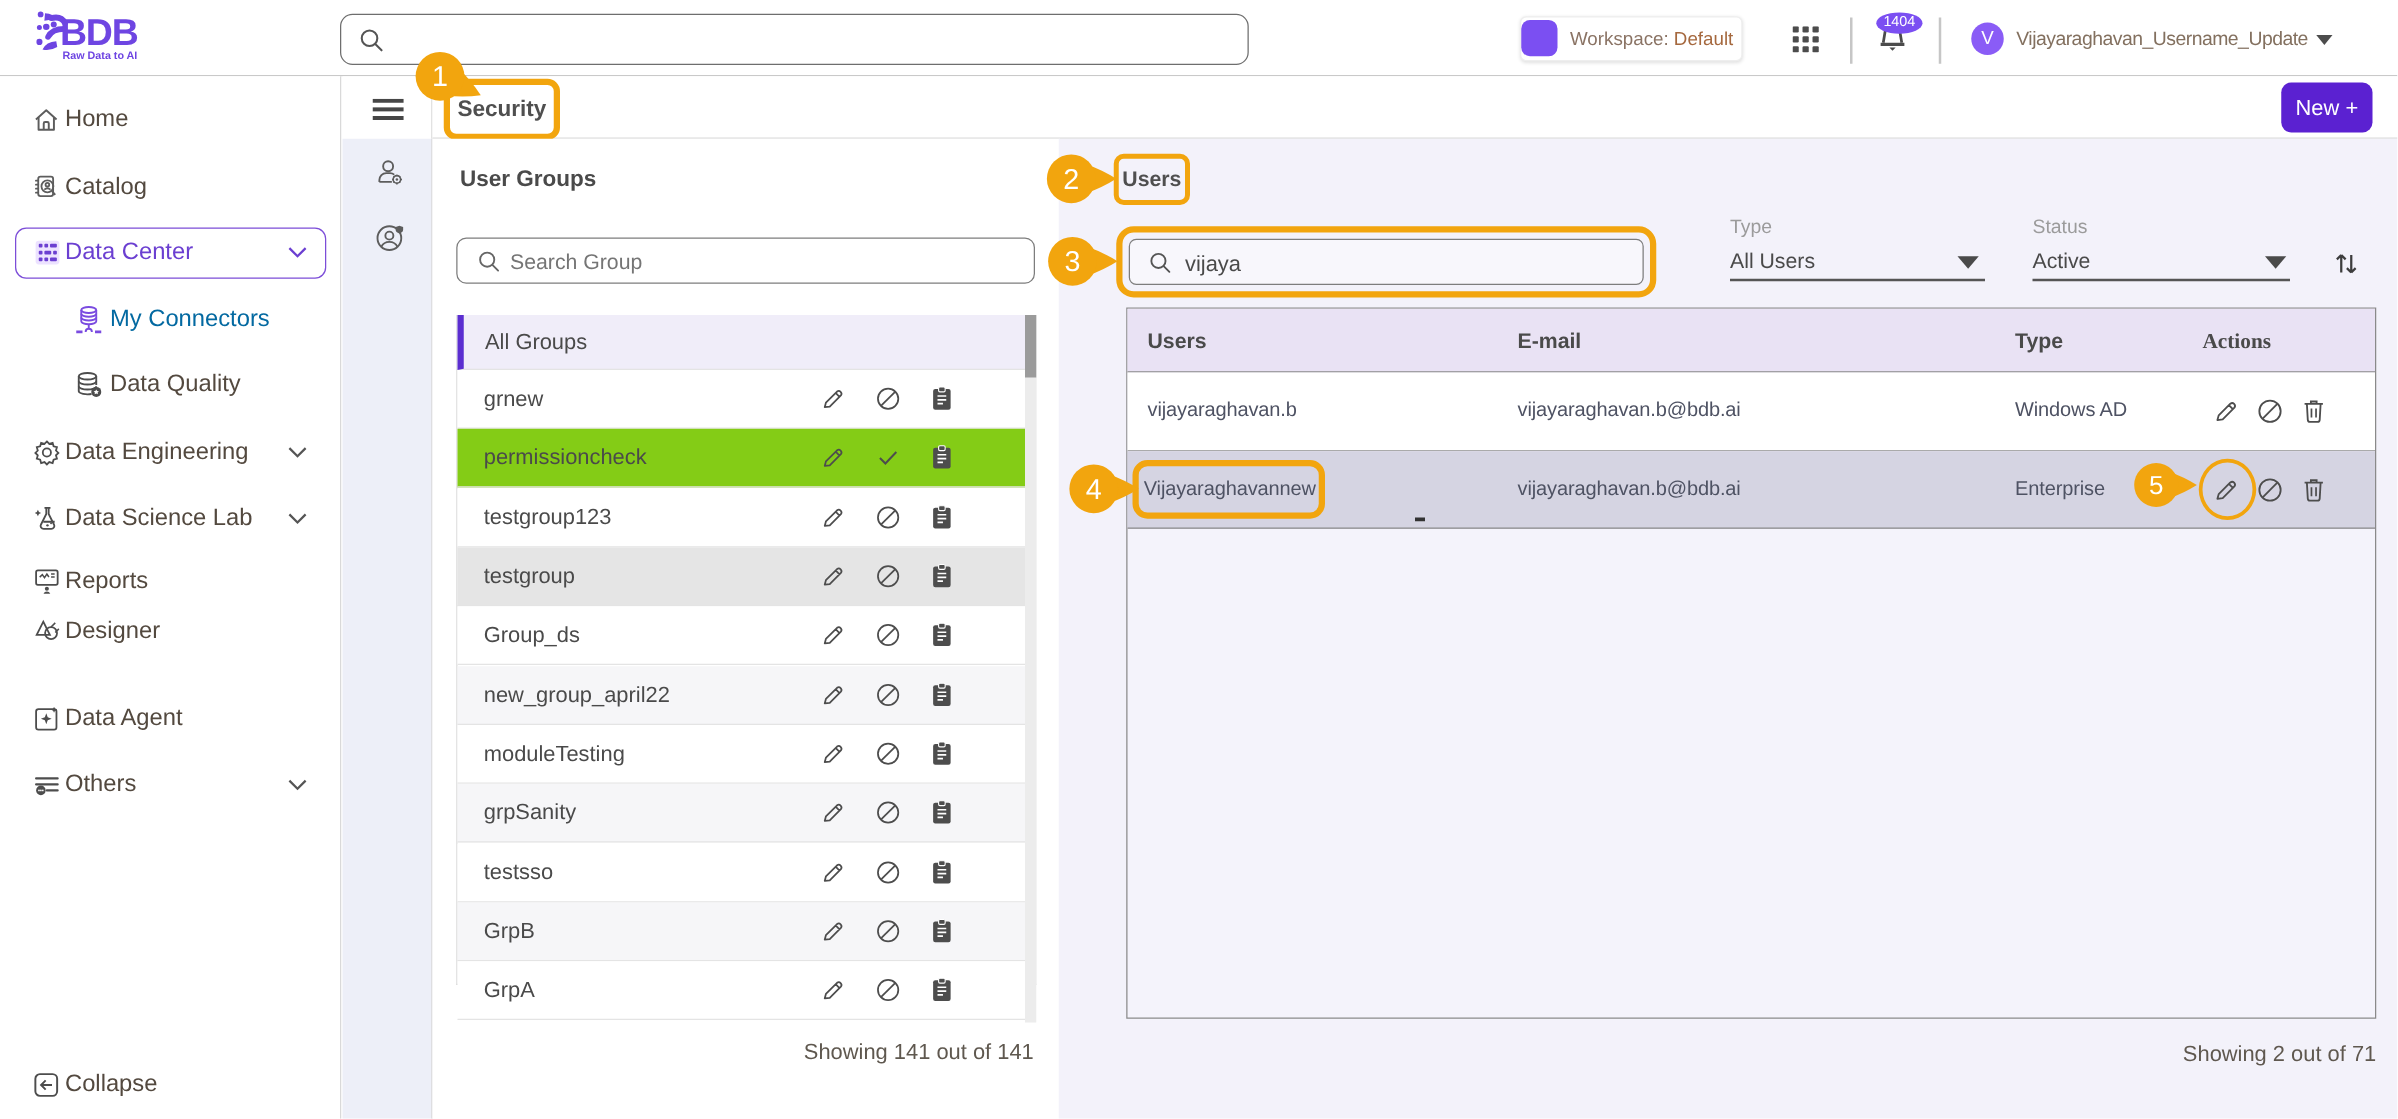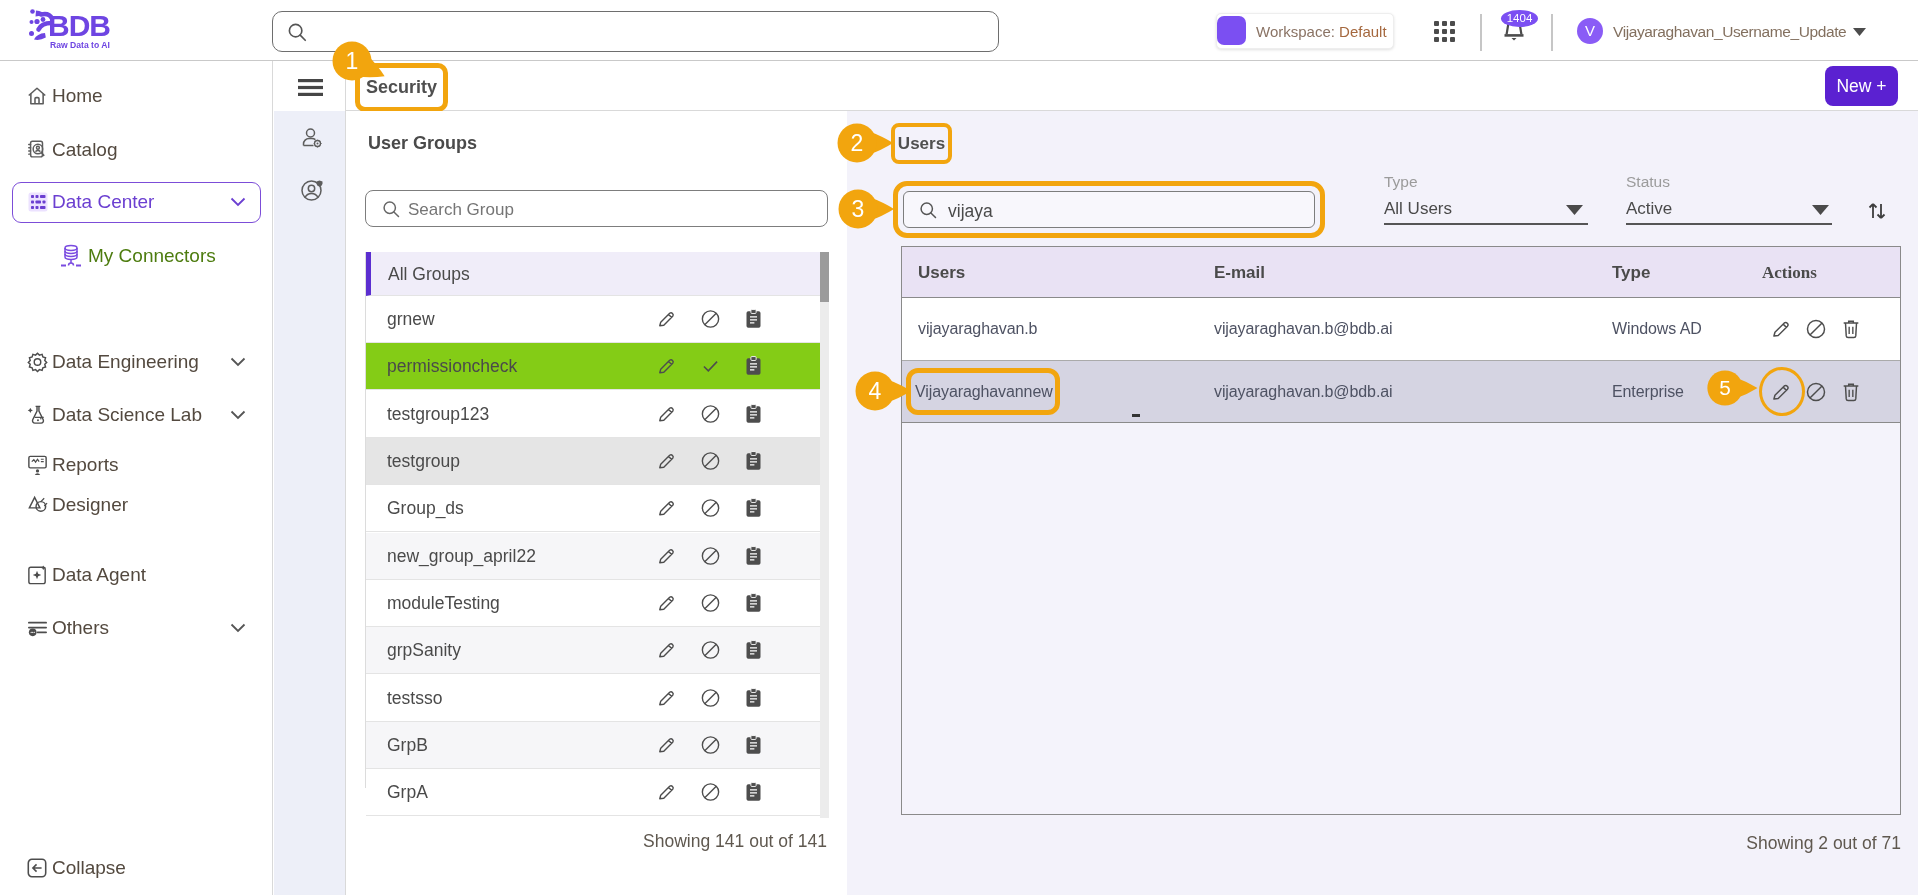--- a/index.html
+++ b/index.html
@@ -167,21 +167,31 @@
   </div>
   <div class="mitem" style="top:175px;">
     <svg class="ic" style="left:60px;" width="22" height="24" viewBox="0 0 22 24" fill="none" stroke="#7a4be0" stroke-width="1.5">
       <ellipse cx="11" cy="4" rx="6" ry="2.4"></ellipse>
       <path d="M5 4 v9 a6 2.4 0 0 0 12 0 v-9"></path>
       <path d="M5 7 a6 2.4 0 0 0 12 0 M5 10 a6 2.4 0 0 0 12 0"></path>
       <path d="M11 15.5 v3.5"></path>
         <path d="M8.5 21.5 a2.5 2.5 0 0 1 5 0"></path>
       <path d="M1 21.5 h5 M16 21.5 h5" stroke-width="2.2"></path>
     </svg>
-    <span class="lb" style="left:88px;color:#4d7c0f;">My Connectors</span>
+    <span class="lb" style="left:88px;color:#0369a1;">My Connectors</span>
+  </div>
+  <div class="mitem" style="top:227px;">
+    <svg class="ic" style="left:60px;" width="23" height="23" viewBox="0 0 23 23" fill="none" stroke="#4d4d4d" stroke-width="1.5">
+      <ellipse cx="10" cy="4.5" rx="7" ry="2.6"></ellipse>
+      <path d="M3 4.5 v12 a7 2.6 0 0 0 10.2 2.2 M17 4.5 v7"></path>
+      <path d="M3 8.5 a7 2.6 0 0 0 14 0 M3 12.5 a7 2.6 0 0 0 14 0"></path>
+      <circle cx="17" cy="17" r="4" fill="#4d4d4d" stroke="none"></circle>
+      <path d="M17 15 l0.7 1.3 1.4 0.2 -1 1 0.2 1.4 -1.3 -0.7 -1.3 0.7 0.2 -1.4 -1 -1 1.4 -0.2 z" fill="#fff" stroke="none"></path>
+    </svg>
+    <span class="lb" style="left:88px;">Data Quality</span>
   </div>
   <div class="mitem" style="top:281px;">
     <svg class="ic" width="23" height="23" viewBox="0 0 24 24" fill="none" stroke="#4d4d4d" stroke-width="1.5">
       <path d="M12 2.8 l2 2 2.8 -0.8 0.8 2.8 2.8 0.8 -0.8 2.8 2 2 -2 2 0.8 2.8 -2.8 0.8 -0.8 2.8 -2.8 -0.8 -2 2 -2 -2 -2.8 0.8 -0.8 -2.8 -2.8 -0.8 0.8 -2.8 -2 -2 2 -2 -0.8 -2.8 2.8 -0.8 0.8 -2.8 2.8 0.8 z"></path>
       <circle cx="12" cy="12" r="3.4"></circle>
     </svg>
     <span class="lb">Data Engineering</span>
     <svg class="chev" width="16" height="10" viewBox="0 0 16 10" fill="none" stroke="#555" stroke-width="1.8">
         <polyline points="1.5,1.5 8,8 14.5,1.5"></polyline>
       </svg>

